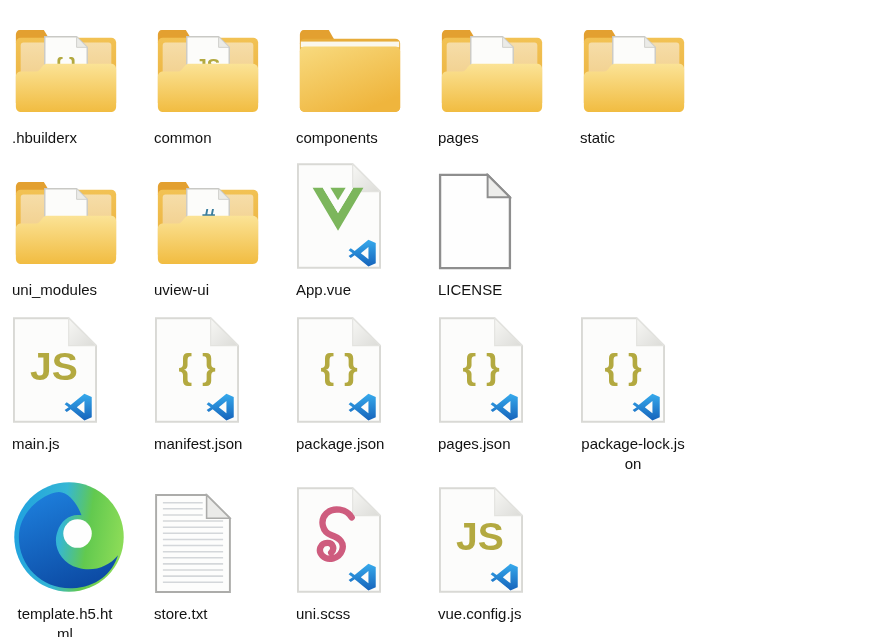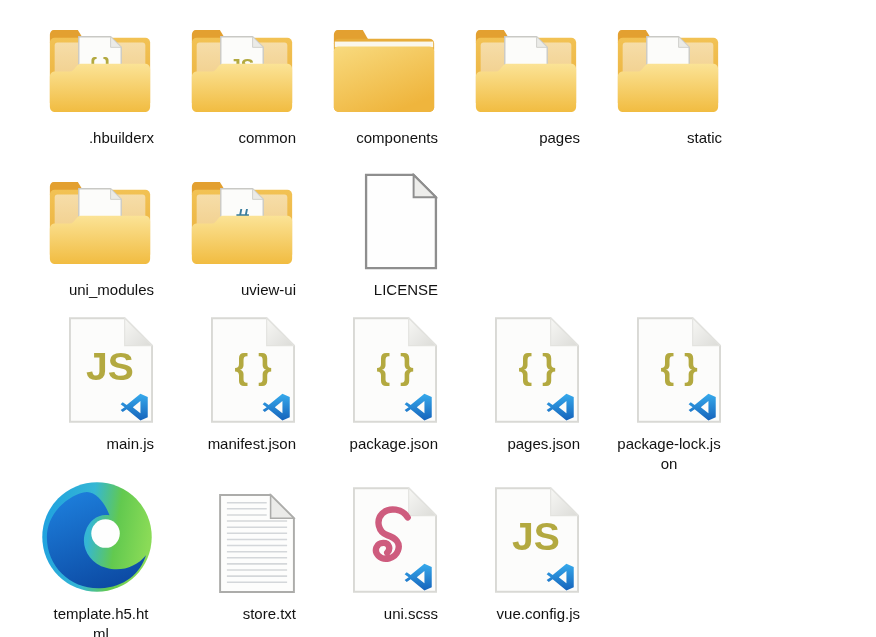--- a/index.html
+++ b/index.html
@@ -3,21 +3,21 @@
 <meta charset="utf-8">
 <style>
   html,body{margin:0;padding:0}
   body{width:876px;height:637px;background:#ffffff;overflow:hidden;
        font-family:"Liberation Sans",sans-serif}
   .grid{padding:22px 12px 0}
   .row{display:flex}
   .row-2{margin-top:18px}
   .row-3{margin-top:12px}
   .row-4{margin-top:2px}
-  .cell{width:142px;display:flex;flex-direction:column;align-items:flex-end}
+  .cell{width:142px;display:flex;flex-direction:column;align-items:flex-start}
   .icon-slot{display:flex;align-items:flex-end;justify-content:center}
   .row-1 .icon-slot{height:96px}
   .row-2 .icon-slot{height:104px}
   .row-3 .icon-slot{height:112px}
   .row-4 .icon-slot{height:118px}
   .icon-folder{margin-bottom:4px}
   .label{margin-top:10px;font-size:15px;line-height:20px;color:#121212;
          text-align:center;max-width:106px;word-break:break-all}
   .defs-svg{position:absolute;width:0;height:0;overflow:hidden}
   svg text{font-family:"Liberation Sans",sans-serif}
@@ -232,20 +232,28 @@
       <div class="cell">
         <div class="icon-slot">
           <svg viewBox="0 0 112 90" width="108" height="87" class="icon-folder">
             <use href="#sym-folder-hash" xlink:href="#sym-folder-hash"></use>
           </svg>
         </div>
         <div class="label">uview-ui</div>
       </div>
       <div class="cell">
         <div class="icon-slot">
+          <svg viewBox="0 0 88 110" width="86" height="108" class="icon-doc">
+            <use href="#sym-doc-vue" xlink:href="#sym-doc-vue"></use>
+          </svg>
+        </div>
+        <div class="label">App.vue</div>
+      </div>
+      <div class="cell">
+        <div class="icon-slot">
           <svg viewBox="0 0 76 100" width="74" height="97" class="icon-doc">
             <use href="#sym-doc-blank" xlink:href="#sym-doc-blank"></use>
           </svg>
         </div>
         <div class="label">LICENSE</div>
       </div>
     </div>
     <div class="row row-3">
       <div class="cell">
         <div class="icon-slot">

